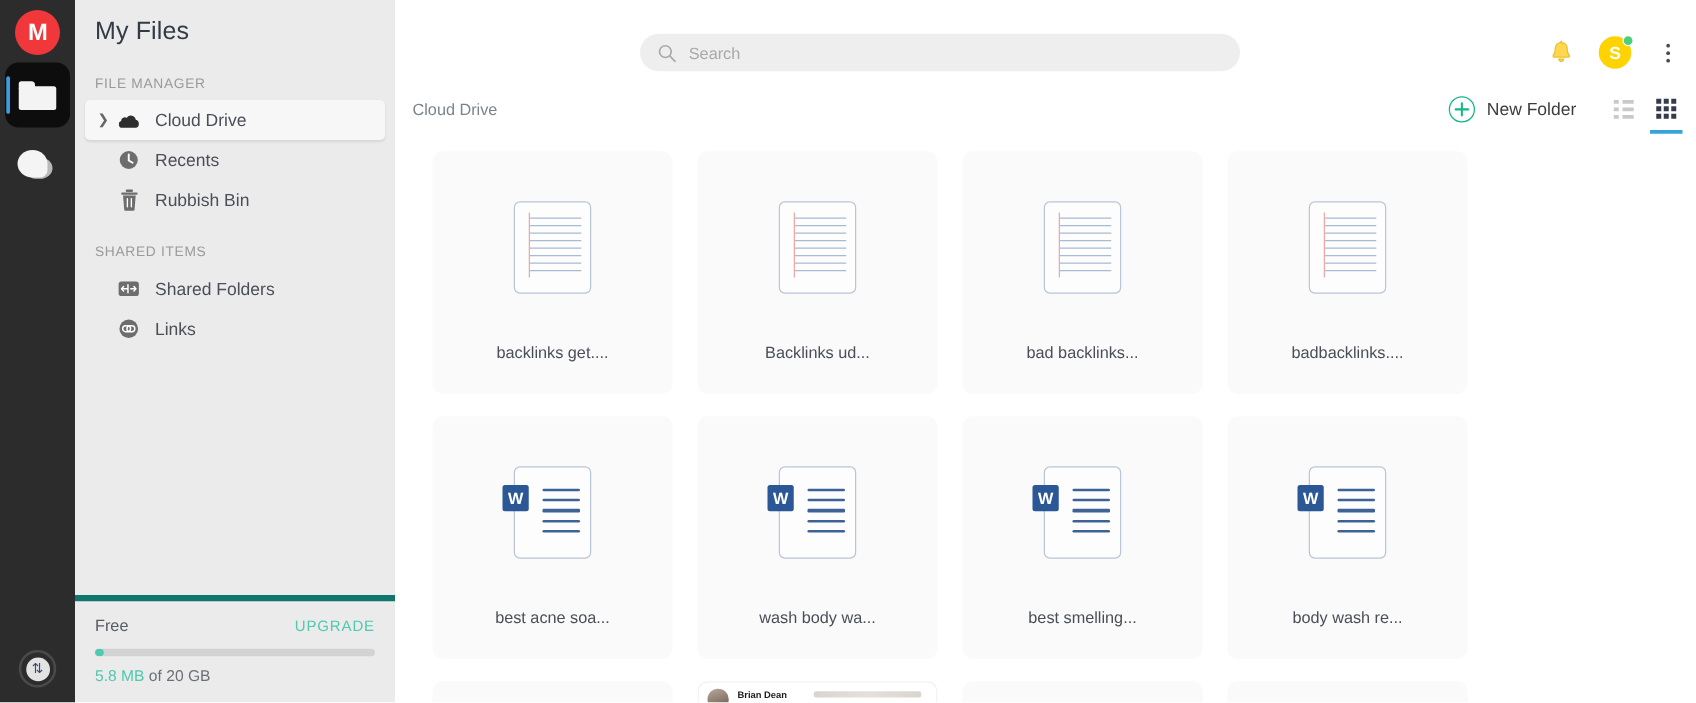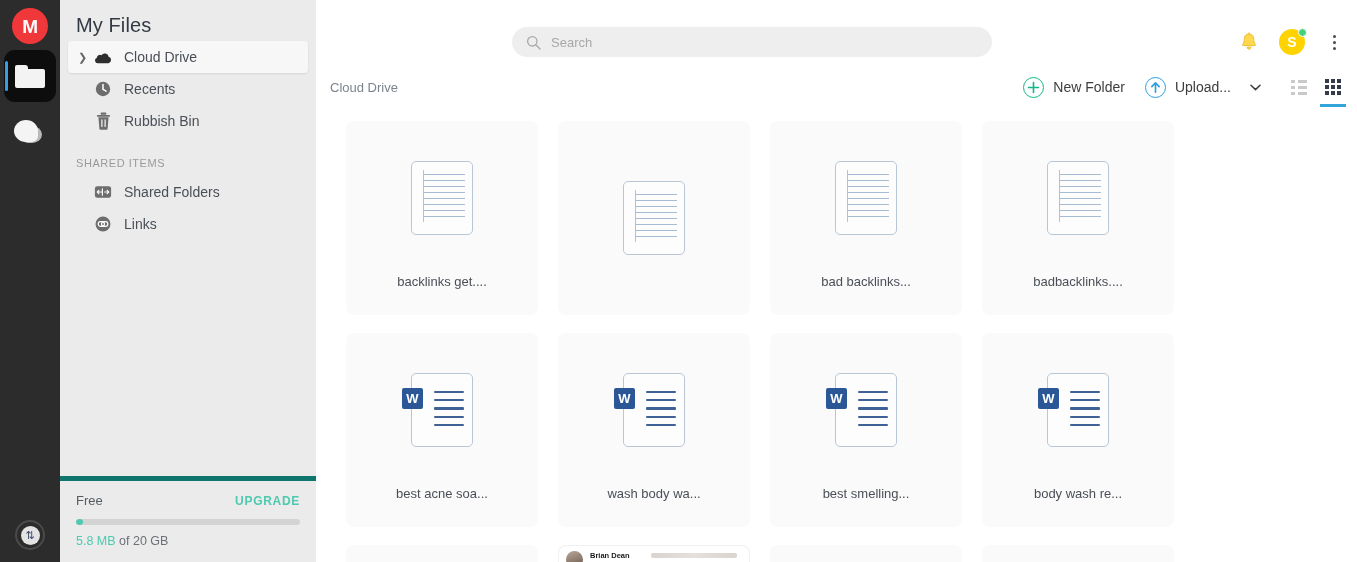--- a/index.html
+++ b/index.html
@@ -111,21 +111,21 @@
 
   
   .sidebar-spacer { flex: 1 1 auto; }
   .sidebar-footer {
     border-top: 5px solid #0f766e;
     padding: 12px 16px 14px 16px;
   }
   .plan-row { display: flex; justify-content: space-between; align-items: center; }
   .plan-name { font-size: 13px; color: #555b63; }
   .plan-upgrade {
-    font-size: 12px; color: #4fc9b0; letter-spacing: 0.7px; font-weight: 700;
+    font-size: 12px; color: #4fc9b0; letter-spacing: 0.7px; font-weight: 400;
     cursor: pointer;
   }
   .storage-bar {
     height: 6px; border-radius: 3px; background: #d3d3d3;
     margin: 11px 0 9px 0; position: relative; overflow: hidden;
   }
   .storage-bar .fill { position: absolute; left:0; top:0; height: 6px; background: #4fc9b0; border-radius:3px; }
   .storage-text { font-size: 12.5px; color: #6b7078; }
   .storage-text .used { color: #4fc9b0; }
 
@@ -315,20 +315,21 @@
             <span>⇅</span>
           </div>
       </div>
     </div>
   </div>
 
   <div class="sidebar">
     <div class="sidebar-title">My Files</div>
 
     <div class="nav-wrap">
+      <div class="nav-section-label">FILE MANAGER</div>
 
       <div class="nav-item active">
         <span class="nav-chev">❯</span>
         <span class="nav-icon">
           <svg width="17" height="13" viewBox="0 0 20 14">
               <path d="M16 6.2A4.6 4.6 0 0 0 7.6 4.3 3.6 3.6 0 0 0 2.2 7.4 3.3 3.3 0 0 0 3.4 13.8h12.4a3.9 3.9 0 0 0 .2-7.6z" fill="#2e2e2e"></path>
             </svg>
         </span>
         <span class="nav-label">Cloud Drive</span>
       </div>
@@ -437,33 +438,20 @@
       <div class="toolbar-right">
         <div class="tb-btn">
           <span class="circ green">
             <svg width="13" height="13" viewBox="0 0 12 12">
                 <path d="M6 1.4v9.2M1.4 6h9.2" stroke="#12b886" stroke-width="1.5" stroke-linecap="round"></path>
               </svg>
           </span>
           <span class="tb-btn-label">New Folder</span>
         </div>
 
-        <div class="tb-btn">
-          <span class="circ blue">
-            <svg width="13" height="13" viewBox="0 0 12 12">
-                <path d="M6 10.4V1.8M2.6 5.2 6 1.7l3.4 3.5" stroke="#2a9fe0" stroke-width="1.5" fill="none" stroke-linecap="round" stroke-linejoin="round"></path>
-              </svg>
-          </span>
-          <span class="tb-btn-label">Upload...</span>
-          <span class="caret">
-            <svg width="11" height="7" viewBox="0 0 11 7">
-                <path d="M1 1.2 5.5 5.6 10 1.2" stroke="#3d3d3d" stroke-width="1.5" fill="none" stroke-linecap="round" stroke-linejoin="round"></path>
-              </svg>
-          </span>
-        </div>
 
         <div class="view-toggles">
           <div class="view-btn">
             <div class="list-glyph">
               <span class="row2">
                   <span class="r short" style="width:4px"></span>
                   <span class="r" style="flex:1"></span>
                 </span>
               <span class="row2">
                   <span class="r short" style="width:4px"></span>
@@ -517,20 +505,21 @@
                 <span class="line"></span>
                 <span class="line"></span>
                 <span class="line"></span>
                 <span class="line"></span>
                 <span class="line"></span>
                 <span class="line"></span>
                 <span class="line"></span>
                 <span class="line"></span>
               </div>
             </div>
+            <div class="file-label">Backlinks ud...</div>
           </div>
           <div class="file-card">
             <div class="file-thumb">
               <div class="doc-icon txt">
                 <span class="margin"></span>
                 <span class="line"></span>
                 <span class="line"></span>
                 <span class="line"></span>
                 <span class="line"></span>
                 <span class="line"></span>

